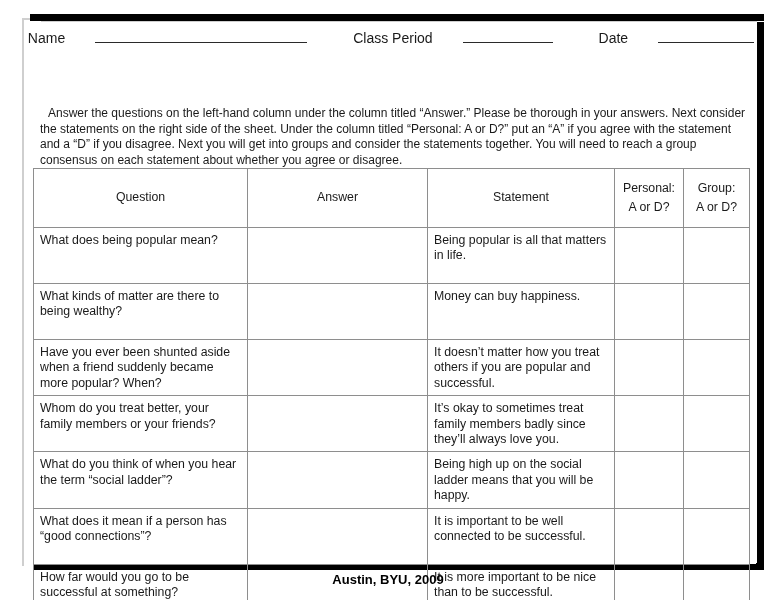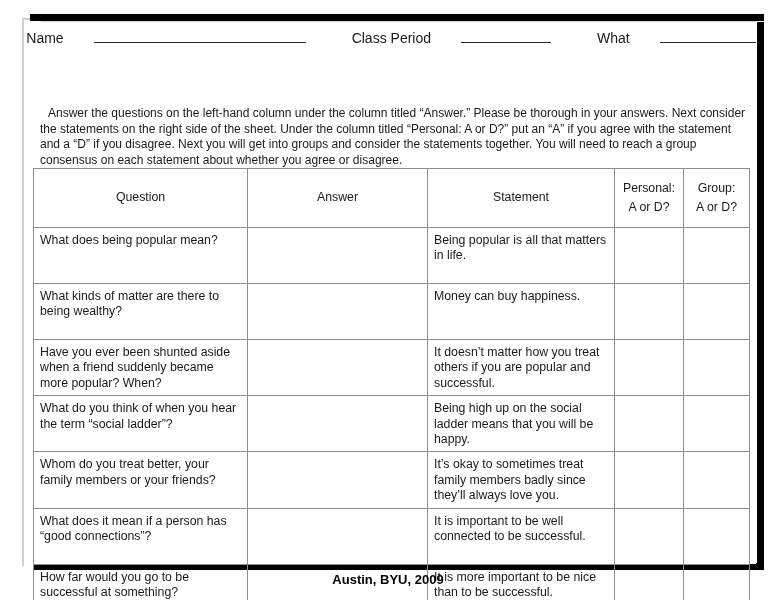--- a/index.html
+++ b/index.html
@@ -153,21 +153,21 @@
 
   <div id="sheet">
 
     <div id="id-line">
       <span class="id-label">Name</span>
       <span class="id-rule rule-name"></span>
 
       <span class="id-label">Class Period</span>
       <span class="id-rule rule-period"></span>
 
-      <span class="id-label">What</span>
+      <span class="id-label">Date</span>
       <span class="id-rule rule-date"></span>
     </div>
 
 
     <p id="instructions">Answer the questions on the left-hand column under the column titled “Answer.” Please be thorough in your answers. Next consider the statements on the right side of the sheet. Under the column titled “Personal: A or D?” put an “A” if you agree with the statement and a “D” if you disagree. Next you will get into groups and consider the statements together. You will need to reach a group consensus on each statement about whether you agree or disagree.</p>
 
     <table id="guide-table">
       <colgroup>
         <col class="col-question">
         <col class="col-answer">
@@ -210,30 +210,30 @@
           <td class="cell-blank"></td>
         </tr>
         <tr>
           <td class="cell-question">Have you ever been shunted aside when a friend suddenly became more popular? When?</td>
           <td class="cell-blank"></td>
           <td class="cell-statement">It doesn’t matter how you treat others if you are popular and successful.</td>
           <td class="cell-blank"></td>
           <td class="cell-blank"></td>
         </tr>
         <tr>
+          <td class="cell-question">Whom do you treat better, your family members or your friends?</td>
+          <td class="cell-blank"></td>
+          <td class="cell-statement">It’s okay to sometimes treat family members badly since they’ll always love you.</td>
+          <td class="cell-blank"></td>
+          <td class="cell-blank"></td>
+        </tr>
+        <tr>
           <td class="cell-question">What do you think of when you hear the term “social ladder”?</td>
           <td class="cell-blank"></td>
           <td class="cell-statement">Being high up on the social ladder means that you will be happy.</td>
-          <td class="cell-blank"></td>
-          <td class="cell-blank"></td>
-        </tr>
-        <tr>
-          <td class="cell-question">Whom do you treat better, your family members or your friends?</td>
-          <td class="cell-blank"></td>
-          <td class="cell-statement">It’s okay to sometimes treat family members badly since they’ll always love you.</td>
           <td class="cell-blank"></td>
           <td class="cell-blank"></td>
         </tr>
         <tr>
           <td class="cell-question">What does it mean if a person has “good connections”?</td>
           <td class="cell-blank"></td>
           <td class="cell-statement">It is important to be well connected to be successful.</td>
           <td class="cell-blank"></td>
           <td class="cell-blank"></td>
         </tr>

